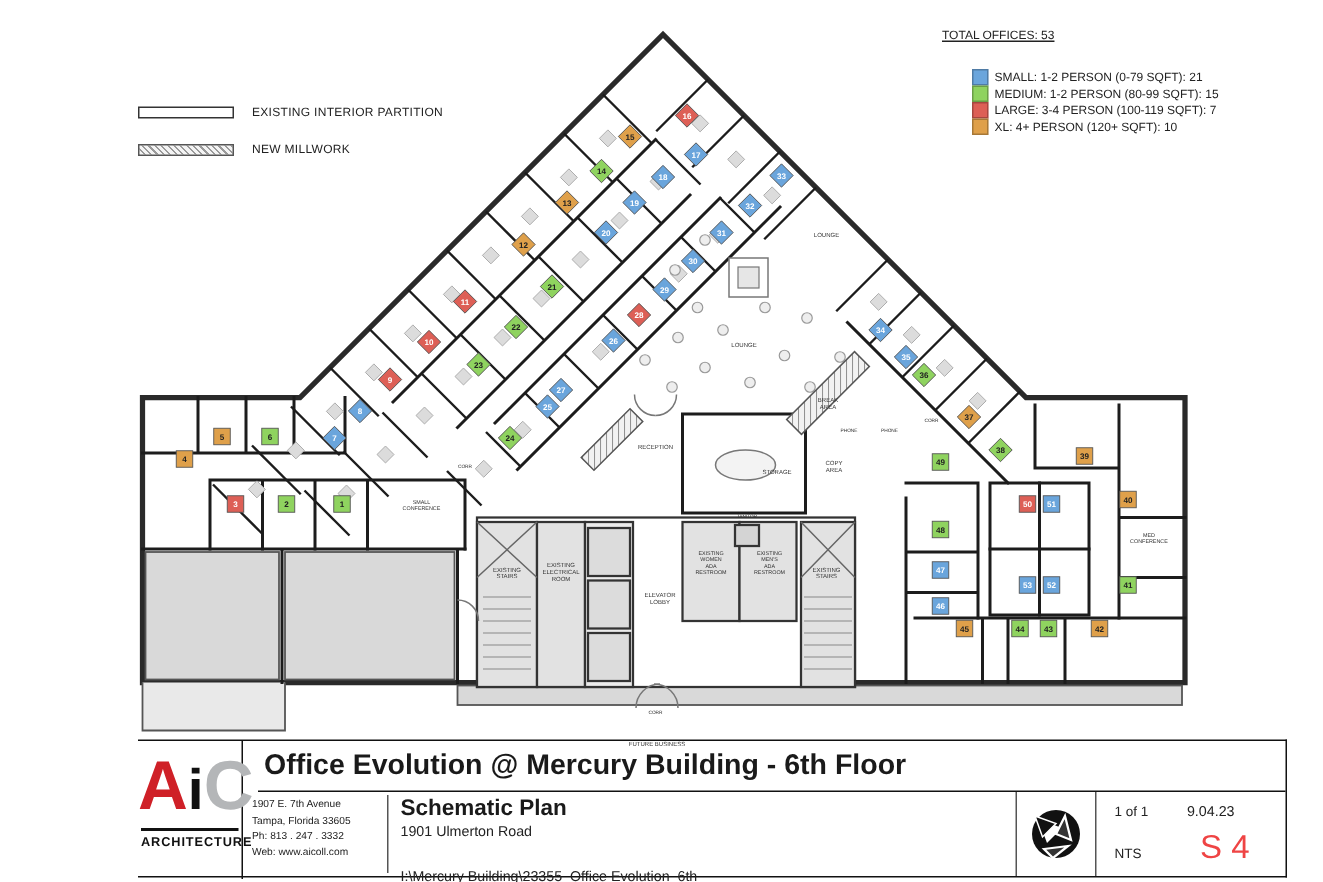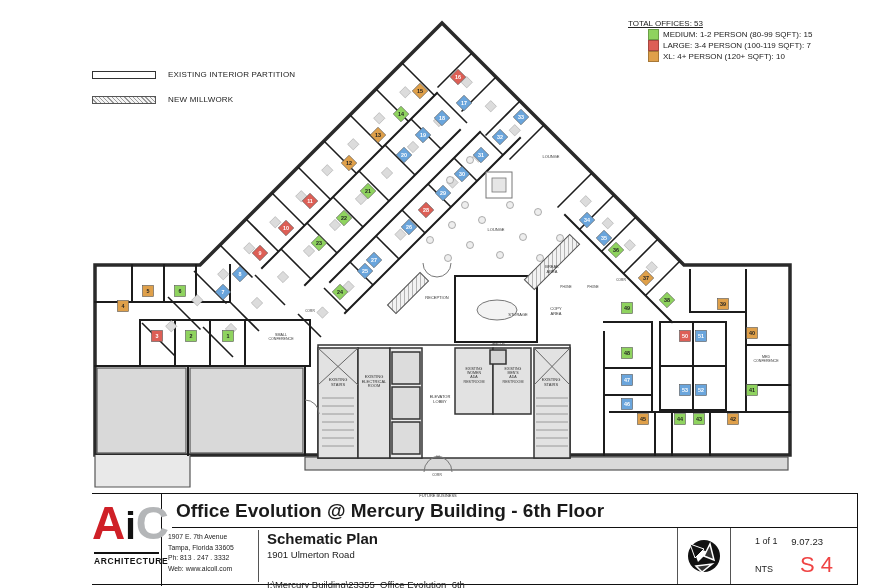--- a/index.html
+++ b/index.html
@@ -9,21 +9,21 @@
   #legend{position:absolute;left:92px;top:62px;}
   .leg-row{display:flex;align-items:center;height:25px;}
   .leg-swatch{width:64px;height:8px;margin-right:12px;box-sizing:border-box;}
   .leg-solid{background:#111;border:1px solid #111;}
   .leg-hollow{background:#fff;border:1.5px solid #333;}
   .leg-hatch{border:1px solid #555;
      background:repeating-linear-gradient(45deg,#f4f4f4 0 2px,#9a9a9a 2px 3px);}
   .leg-label{font-size:8px;letter-spacing:.2px;color:#222;}
   
   #stats{position:absolute;left:628px;top:18px;width:250px;font-size:8px;line-height:11px;}
-  #stats .total{text-decoration:underline;margin-bottom:0;}
+  #stats .total{text-decoration:underline;margin-bottom:17px;}
   .cat-row{display:flex;align-items:center;height:11px;padding-left:20px;}
   .cat-swatch{width:9px;height:9px;margin-right:4px;flex:0 0 auto;border:.5px solid rgba(0,0,0,.25);}
   #stat-lines{margin-top:11px;}
   .stat-line{height:11px;}
   
   #plan{position:absolute;left:0;top:0;}
   
   #titleblock{position:absolute;left:92px;top:493px;width:766px;height:92px;
     border-top:1.5px solid #111;border-bottom:1.5px solid #111;border-right:1px solid #111;box-sizing:border-box;}
   #logo{position:absolute;left:0;top:0;width:70px;height:92px;border-right:1.5px solid #111;
@@ -37,21 +37,21 @@
   #tb-title{position:absolute;left:80px;top:0;right:0;height:34px;border-bottom:1.5px solid #111;
             font-size:19px;font-weight:600;color:#1a1a1a;display:flex;align-items:center;padding-left:4px;box-sizing:border-box;}
   #tb-bottom{position:absolute;left:70px;top:34px;right:0;bottom:0;}
   #tb-address{position:absolute;left:6px;top:4px;width:82px;font-size:6.8px;line-height:10.5px;color:#222;}
   #tb-sheetinfo{position:absolute;left:96px;top:2px;border-left:1px solid #555;padding-left:8px;height:52px;}
   #tb-sheetinfo .sheet-name{font-size:15px;font-weight:600;color:#1a1a1a;}
   #tb-sheetinfo .addr{font-size:9.5px;margin-top:2px;}
   #tb-sheetinfo .path{font-size:9.5px;margin-top:19px;}
   #tb-right{position:absolute;right:0;top:0;bottom:0;left:515px;border-left:1px solid #555;}
   #compass{position:absolute;left:6px;top:8px;width:40px;height:40px;}
-  #tb-right .col{position:absolute;left:52px;top:0;bottom:0;width:90px;border-left:1px solid #555;padding-left:24px;}
+  #tb-right .col{position:absolute;left:52px;top:0;bottom:0;width:90px;border-left:1px solid #555;padding-left:12px;}
   .page-no{font-size:9px;margin-top:8px;}
   .scale{font-size:9px;margin-top:18px;}
   .date{position:absolute;right:34px;top:8px;font-size:9.5px;}
   .sheet-no{position:absolute;right:24px;top:24px;font-size:22px;color:#ef4444;}
 </style>
 </head>
 <body>
 
 <div id="sheet">
 
@@ -537,20 +537,24 @@
       </div>
       <div class="leg-row">
         <div class="leg-swatch leg-hatch"></div>
         <div class="leg-label">NEW MILLWORK</div>
       </div>
     </div>
 
   <div id="stats">
     <div class="total">TOTAL OFFICES: 53</div>
     <div id="stat-cats">
+        <div class="cat-row">
+          <span class="cat-swatch" style="background: rgb(106, 165, 220);"></span>
+          <span>SMALL: 1-2 PERSON (0-79 SQFT): 21</span>
+        </div>
         <div class="cat-row">
           <span class="cat-swatch" style="background: rgb(143, 211, 95);"></span>
           <span>MEDIUM: 1-2 PERSON (80-99 SQFT): 15</span>
         </div>
         <div class="cat-row">
           <span class="cat-swatch" style="background: rgb(221, 95, 86);"></span>
           <span>LARGE:  3-4 PERSON (100-119 SQFT): 7</span>
         </div>
         <div class="cat-row">
           <span class="cat-swatch" style="background: rgb(223, 160, 74);"></span>
@@ -582,18 +586,18 @@
           <circle cx="20" cy="20" r="16" fill="#111"></circle>
           <polygon points="8,10 24,16 14,26" fill="#fff"></polygon>
           <polygon points="26,8 30,24 20,20" fill="#333" stroke="#fff" stroke-width="1.5"></polygon>
           <polygon points="12,30 28,28 18,36" fill="#333" stroke="#fff" stroke-width="1.5"></polygon>
           <polygon points="6,8 20,13 11,22" fill="#111" stroke="#fff" stroke-width="1"></polygon>
         </svg>
         <div class="col">
           <div class="page-no">1 of 1</div>
           <div class="scale">NTS</div>
         </div>
-        <div class="date">9.07.23</div>
+        <div class="date">9.04.23</div>
         <div class="sheet-no">S 4</div>
       </div>
     </div>
   </div>
 </div>
 
 </body></html>

